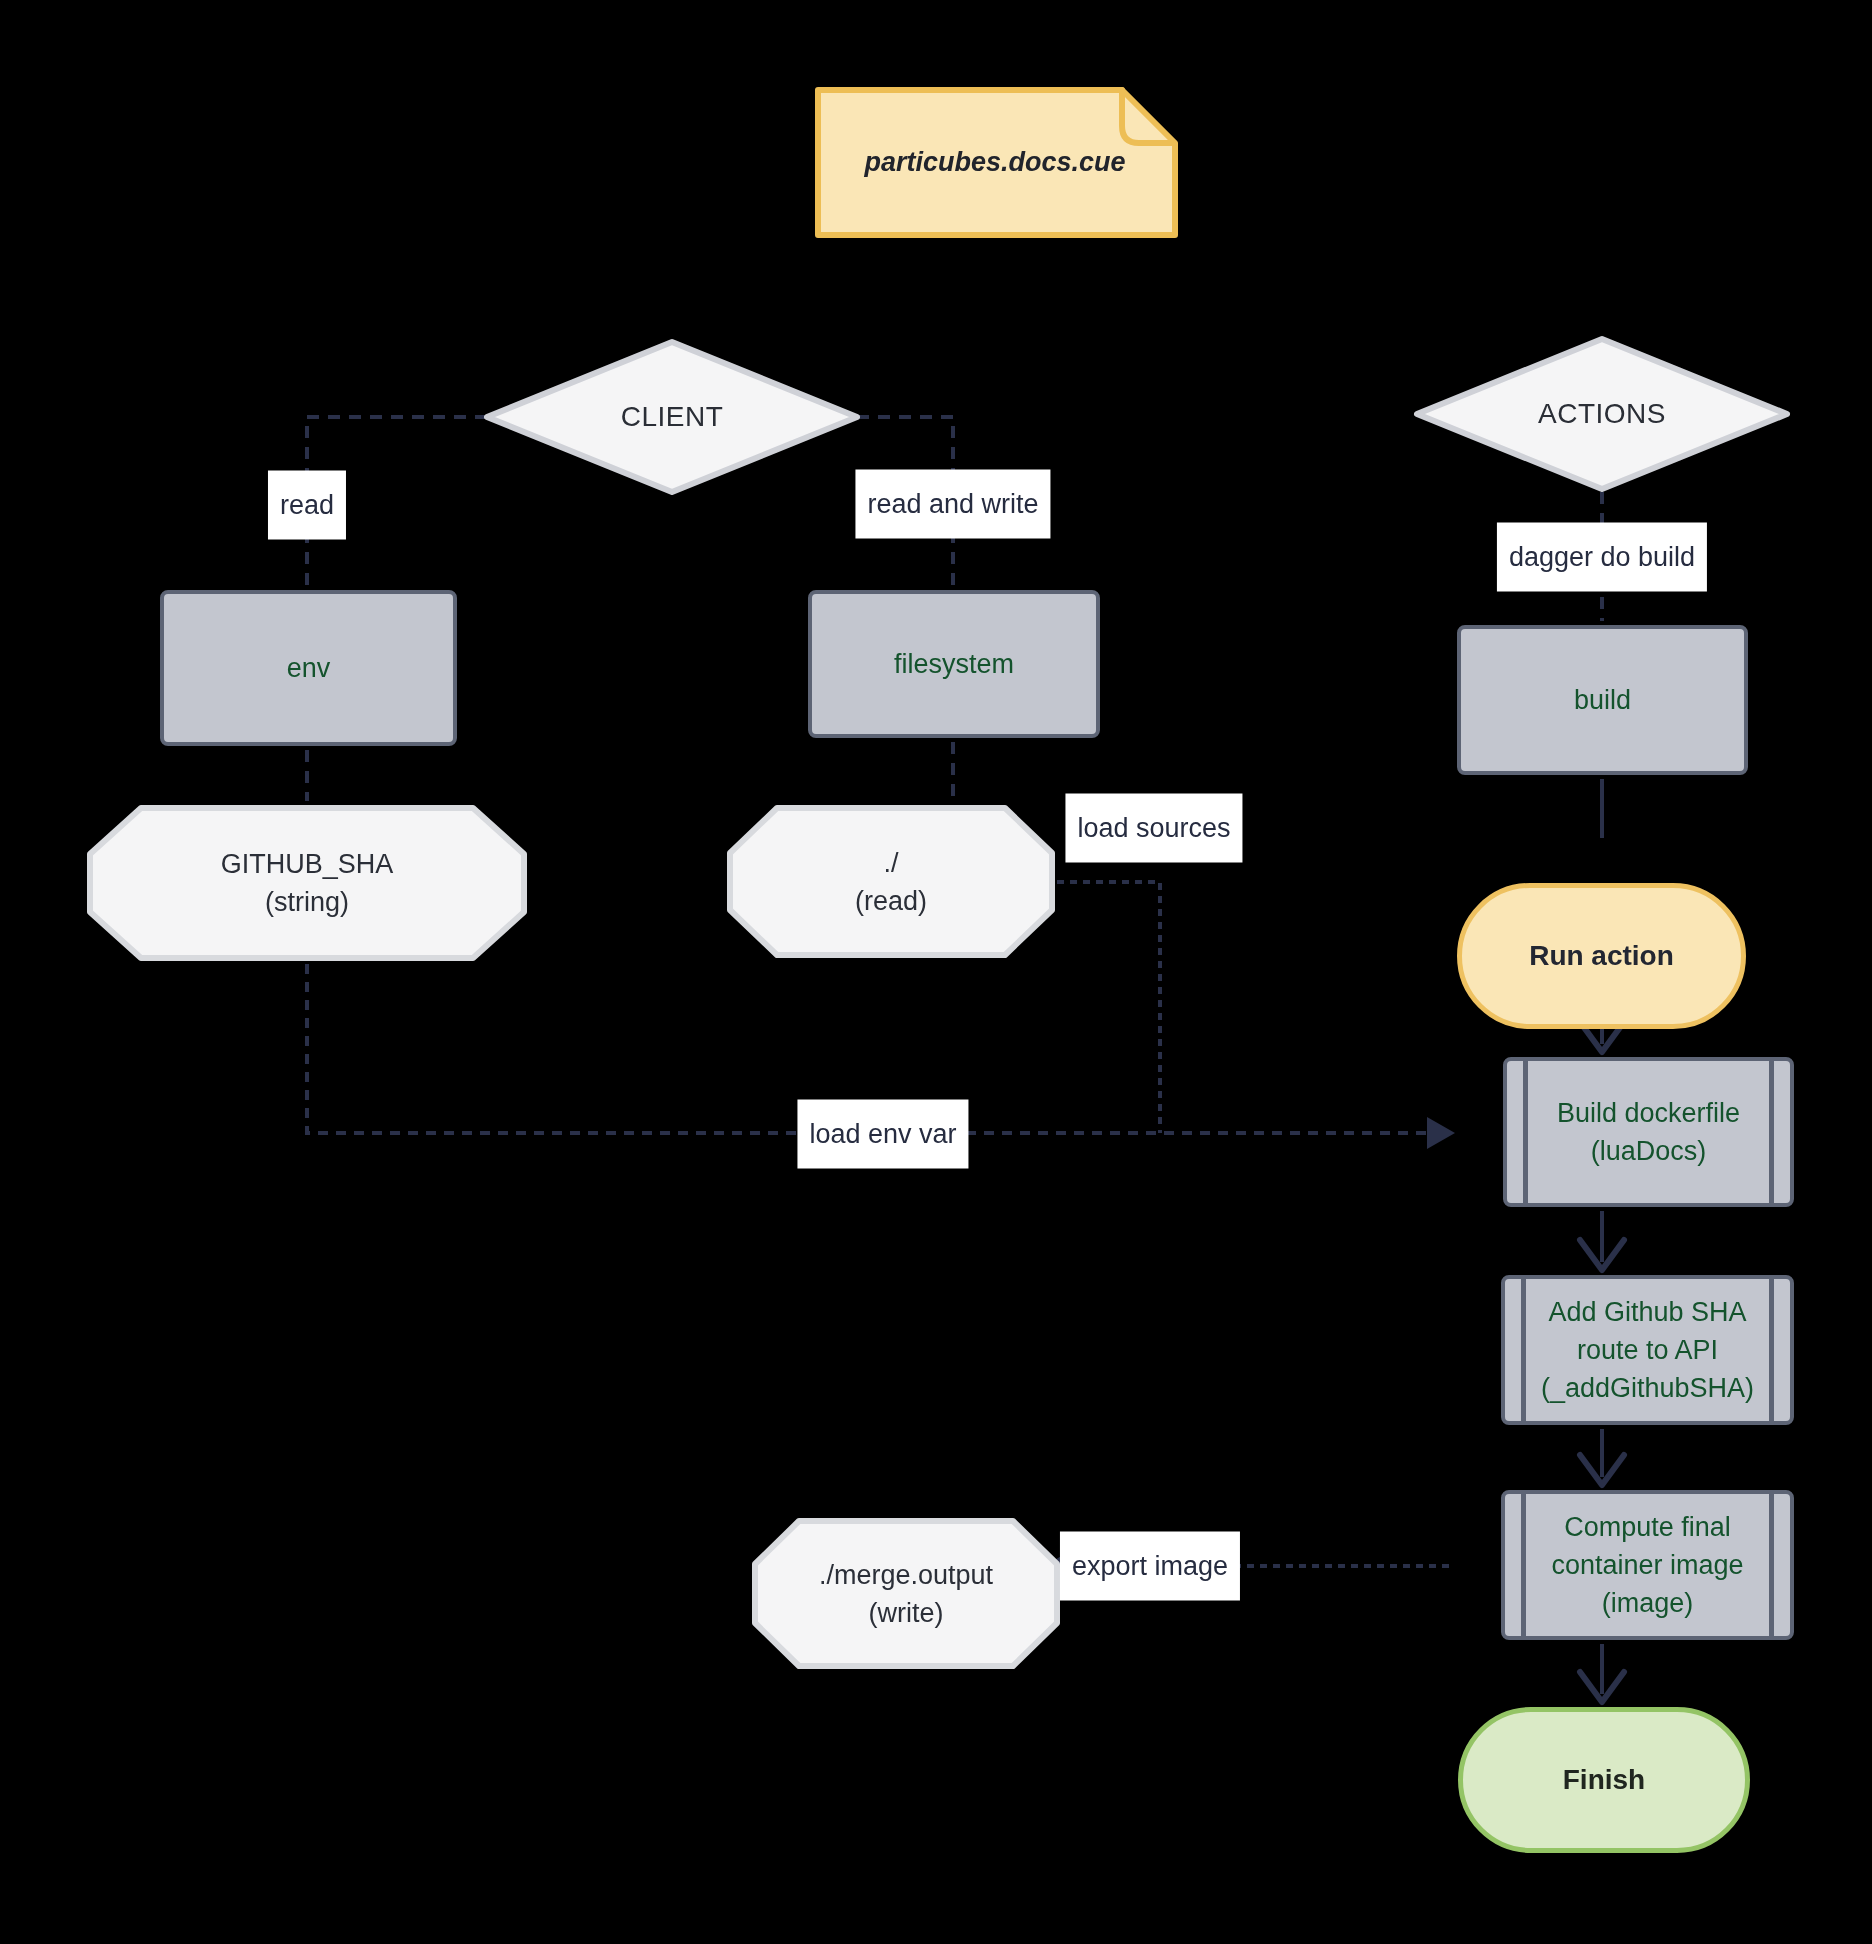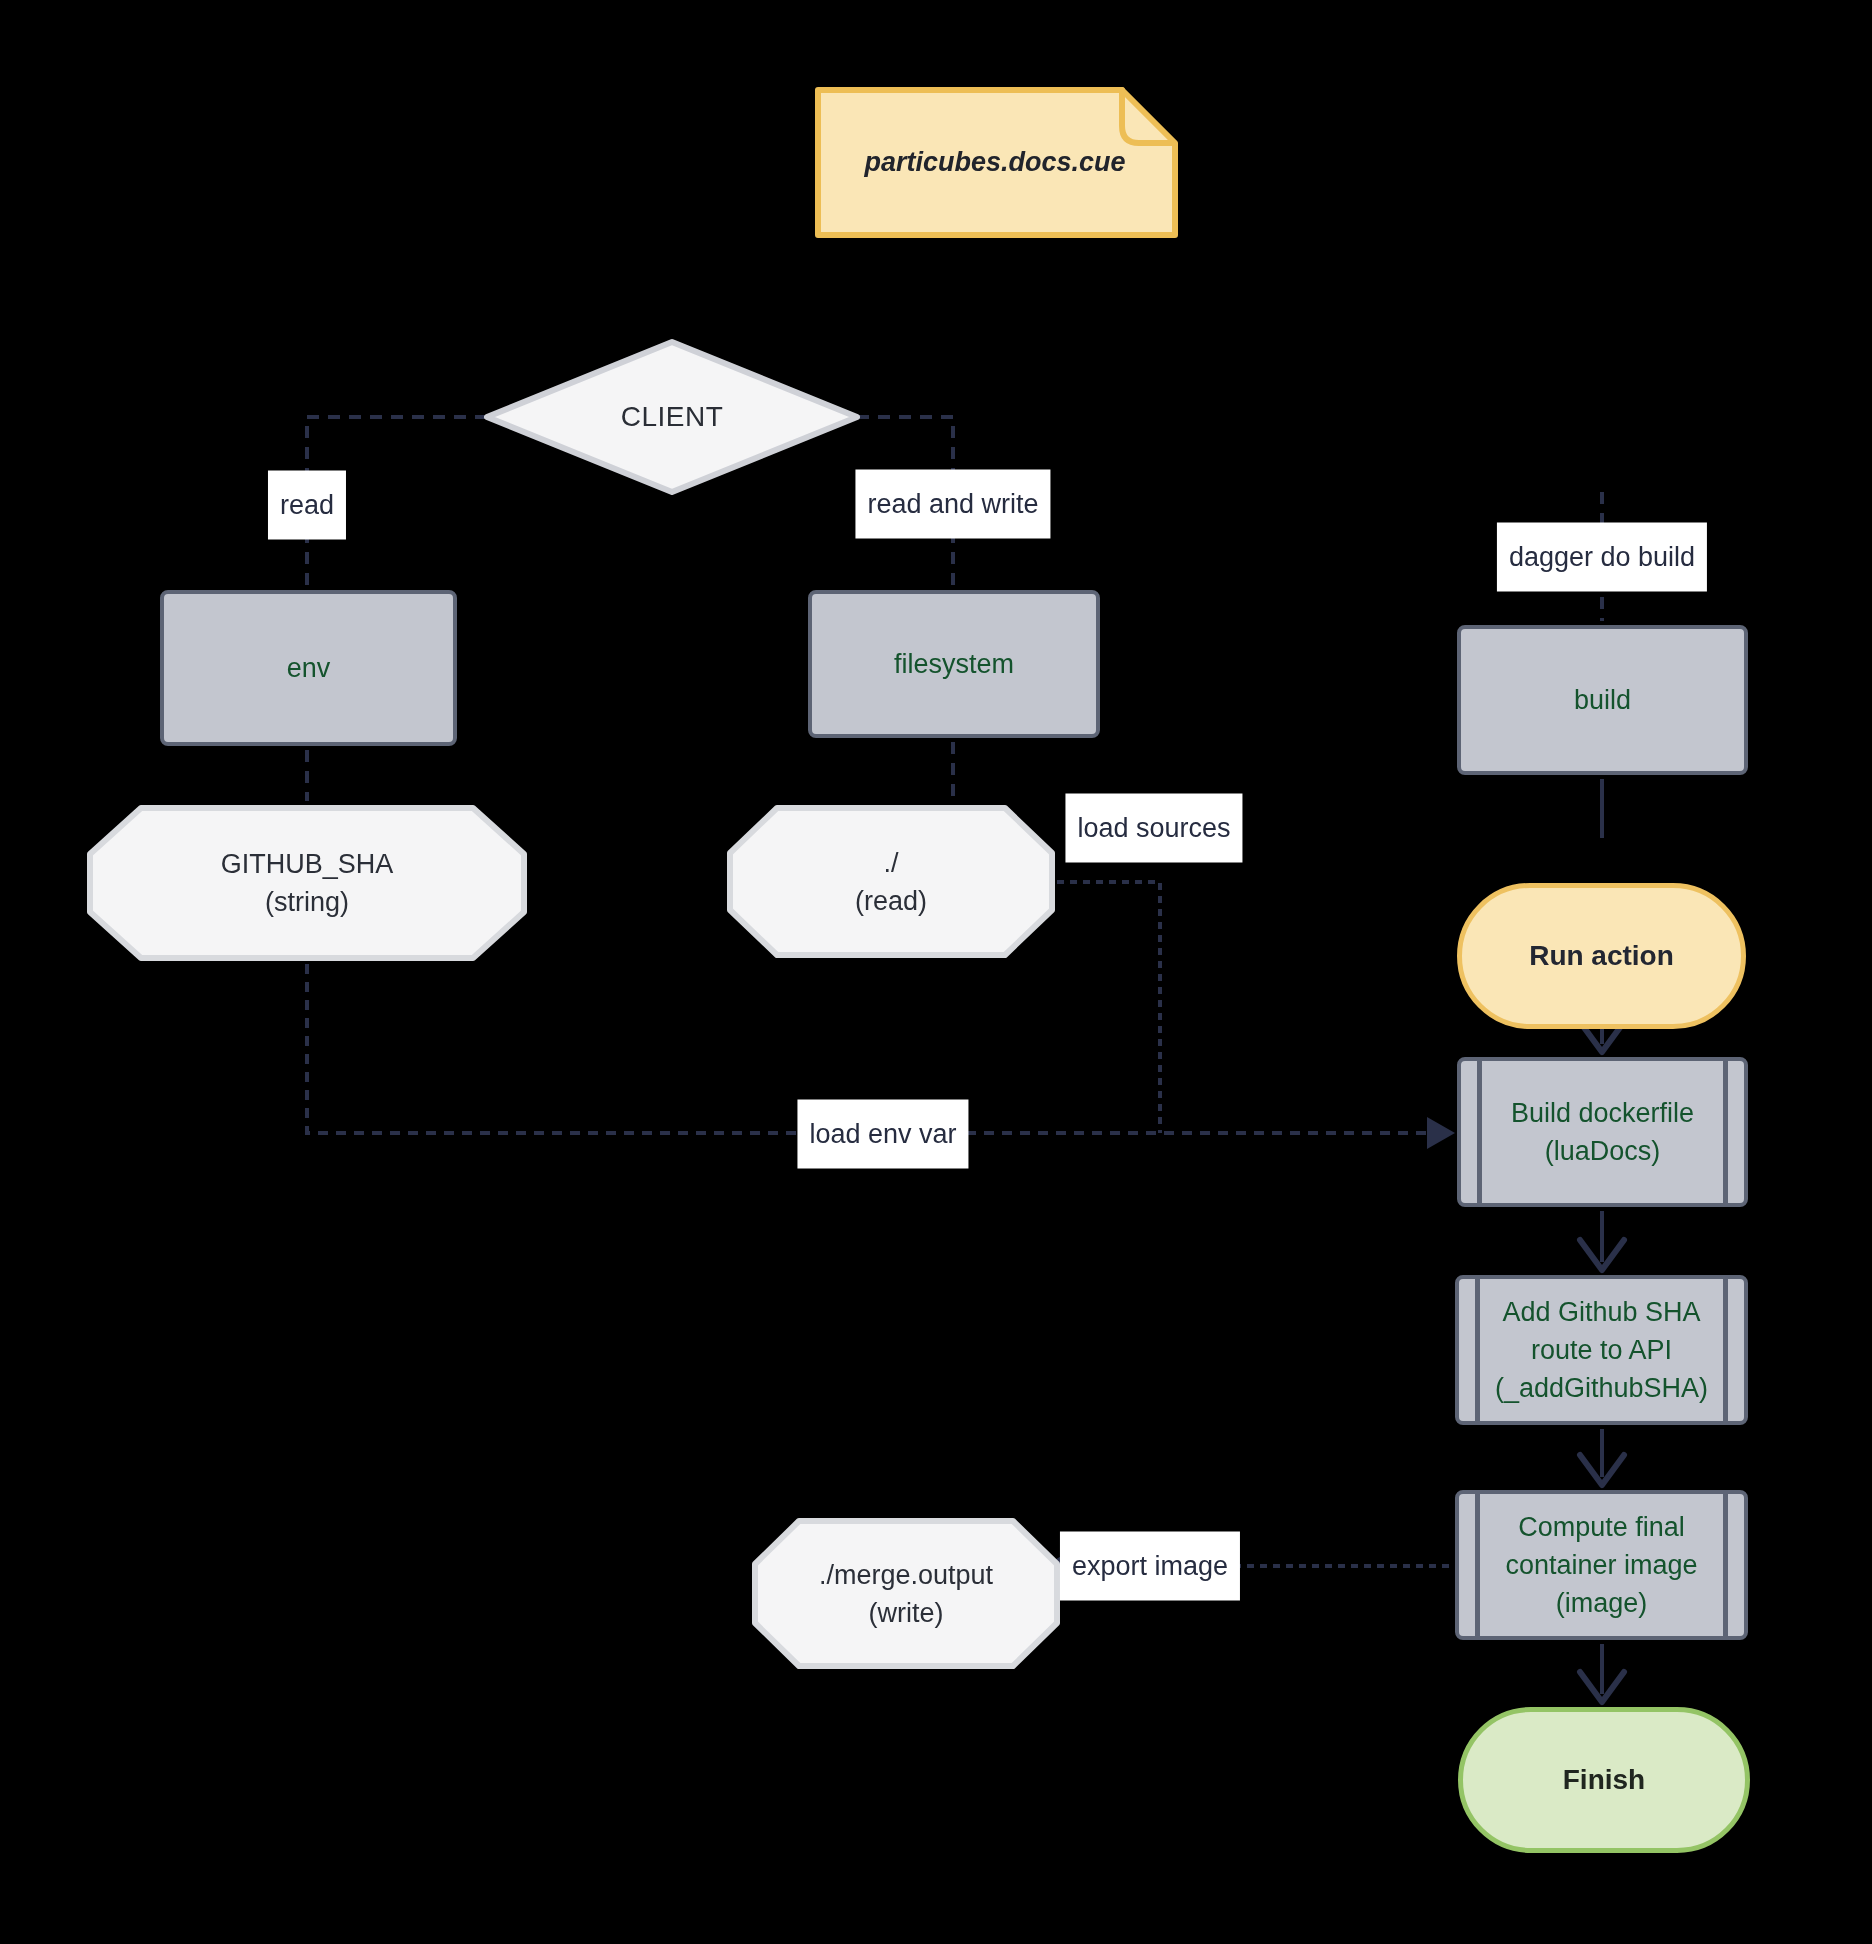--- a/index.html
+++ b/index.html
@@ -12,21 +12,21 @@
   .node { position:absolute; display:flex; align-items:center; justify-content:center;
           text-align:center; box-sizing:border-box; }
   .node .txt { position:relative; z-index:2; }
 
   .shape-svg { position:absolute; left:0; top:0; width:100%; height:100%; z-index:1; }
 
   .box {
     background:#c3c6cf; border:4px solid #5d6475; border-radius:8px;
     color:#14532d; font-size:27px;
   }
-  .subroutine { line-height:38px; }
+  .subroutine { line-height:38px;margin-left:46px; }
   .sub-line { position:absolute; top:0; bottom:0; width:5px; background:#5d6475; z-index:1; }
   .sub-line.left  { left:16px; }
   .sub-line.right { right:16px; }
 
   .stadium { border-radius:90px; font-weight:bold; font-size:28px; }
   .stadium.yellow { background:#fae6b6; border:5px solid #eec160; color:#232732;margin-top:41px; }
   .stadium.green  { background:#daeac6; border:5px solid #94c465; color:#20261f; }
 
   .light-txt { color:#2b2f38; font-size:27px; line-height:38px; }
   .diamond-txt { color:#2a2e36; font-size:28px; letter-spacing:0.5px; }
@@ -88,20 +88,26 @@
     <div class="txt note-txt">particubes.docs.cue</div>
   </div>
 
   <div class="node" style="left:482px; top:337px; width:380px; height:160px;">
     <svg class="shape-svg" viewBox="0 0 380 160">
       <polygon points="190,5 375,80 190,155 5,80" fill="#f5f5f6" stroke="#cfd1d7" stroke-width="6" stroke-linejoin="round"></polygon>
     </svg>
     <div class="txt diamond-txt">CLIENT</div>
   </div>
 
+  <div class="node" style="left:1412px; top:334px; width:380px; height:160px;">
+    <svg class="shape-svg" viewBox="0 0 380 160">
+      <polygon points="190,5 375,80 190,155 5,80" fill="#f5f5f6" stroke="#cfd1d7" stroke-width="6" stroke-linejoin="round"></polygon>
+    </svg>
+    <div class="txt diamond-txt">ACTIONS</div>
+  </div>
 
   <div class="node box" style="left:160px; top:590px; width:297px; height:156px;">
     <div class="txt">env</div>
   </div>
 
   <div class="node box" style="left:808px; top:590px; width:292px; height:148px;">
     <div class="txt">filesystem</div>
   </div>
 
   <div class="node box" style="left:1457px; top:625px; width:291px; height:150px;">

